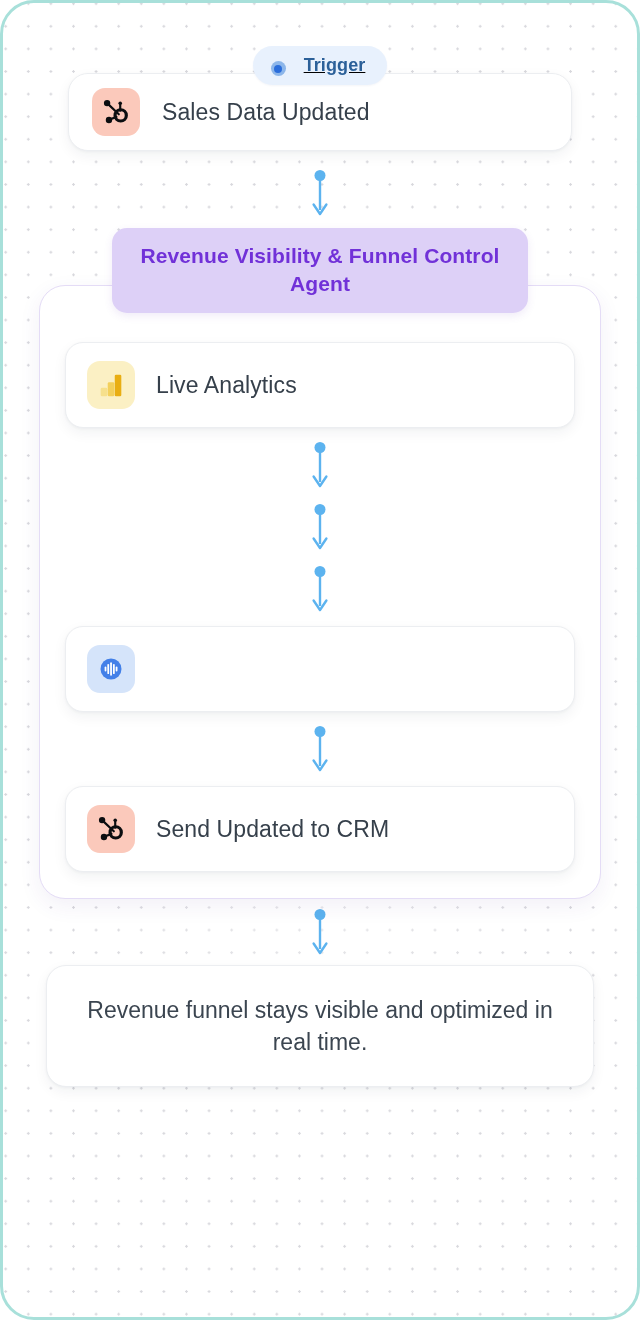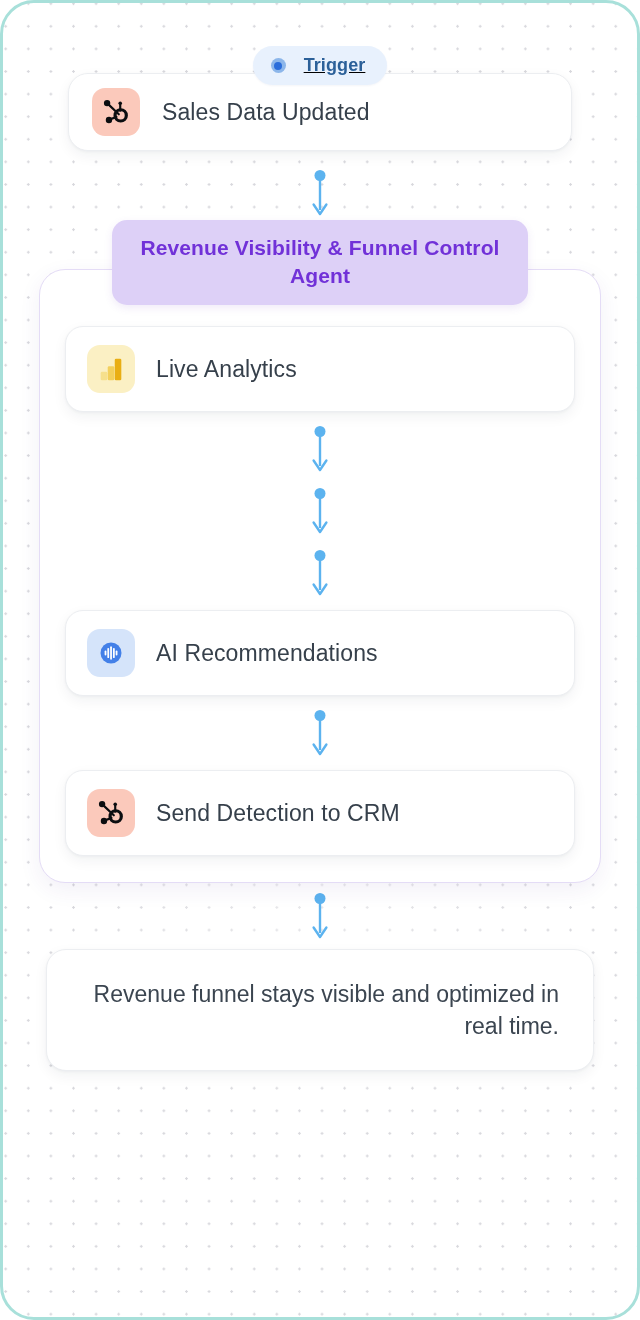--- a/index.html
+++ b/index.html
@@ -27,21 +27,21 @@
   .canvas::after{
     content:"";position:absolute;inset:0;pointer-events:none;
     background:radial-gradient(ellipse 62% 52% at 50% 50%, rgba(255,255,255,.72) 0%, rgba(255,255,255,0) 72%);
   }
 
   .stack{position:relative;z-index:3;}
 
   
   .trigger-row{display:flex;justify-content:center;margin-top:43px;}
   .trigger-pill{
-    display:flex;align-items:center;gap:18px;
+    display:flex;align-items:flex-end;gap:18px;
     background:#e8f1fd;
     border-radius:999px;
     padding:9px 22px 9px 18px;
     box-shadow:0 1px 2px rgba(30,60,110,.05);
     text-decoration:underline;
   }
   .trigger-dot{
     width:15px;height:15px;border-radius:50%;
     background:#8cb6ea;
     display:flex;align-items:center;justify-content:center;
@@ -79,21 +79,21 @@
   }
 
   
   .conn{display:flex;justify-content:center;}
   .conn svg{display:block;}
 
   
   .agent-wrap{position:relative;margin-top:-2px;}
   .agent-header{
     position:relative;z-index:4;
-    width:416px;margin:4px auto;
+    width:416px;margin:12px auto;
     background:#ddd0f7;
     border-radius:15px;
     padding:14px 18px 16px;
     box-sizing:border-box;
     text-align:center;
     box-shadow:0 3px 9px rgba(108,60,190,.10);
   }
   .agent-title{
     font-size:21px;font-weight:700;color:#7131d8;line-height:1.32;letter-spacing:.1px;
   }
@@ -110,21 +110,21 @@
   .agent-body .card{
     width:510px;height:86px;
     padding:0 0 0 21px;gap:21px;
     margin:0 auto;
   }
 
   
   .outcome{
     width:548px;height:122px;margin:0 auto;
     display:flex;align-items:center;justify-content:center;
-    text-align:right;padding:0 34px;
+    text-align:center;padding:0 34px;
     border-radius:20px;
   }
   .outcome-text{
     font-size:23px;font-weight:400;color:#3b4550;line-height:1.43;
   }
 
   
   .ic-hubspot{background:#fbc9bb;}
   .ic-analytics{background:#fbf0c4;}
   .ic-bottleneck{background:#fbdfa4;}
@@ -219,21 +219,20 @@
               <circle cx="16" cy="16" r="11.2" fill="#4380e8"></circle>
               <g fill="#ffffff">
                 <rect x="9.2" y="13.4" width="1.9" height="5.2" rx=".95"></rect>
                 <rect x="12.1" y="10.6" width="1.9" height="10.8" rx=".95"></rect>
                 <rect x="15.1" y="8.8" width="1.9" height="14.4" rx=".95"></rect>
                 <rect x="18.1" y="10.6" width="1.9" height="10.8" rx=".95"></rect>
                 <rect x="21.0" y="13.4" width="1.9" height="5.2" rx=".95"></rect>
               </g>
             </svg>
           </span>
-          <span class="node-label">AI Recommendations</span>
         </div>
 
         <div class="conn" style="margin:14px 0 12px;">
           <svg width="20" height="48" viewBox="0 0 20 48">
               <circle cx="10" cy="5.5" r="5.5" fill="#5cb3ef"></circle>
               <path d="M10 6 L10 40" stroke="#5cb3ef" stroke-width="2.4"></path>
               <path d="M3.6 34.5 L10 44 L16.4 34.5" fill="none" stroke="#5cb3ef" stroke-width="2.4" stroke-linecap="round" stroke-linejoin="round"></path>
             </svg>
         </div>
 
@@ -242,21 +241,21 @@
             <svg width="30" height="30" viewBox="0 0 32 32" aria-hidden="true">
               <circle cx="6.5" cy="6.5" r="3.4" fill="#0b0d10"></circle>
               <circle cx="8.5" cy="24.5" r="3.4" fill="#0b0d10"></circle>
               <path d="M7.6 7.6 L19 18.5" stroke="#0b0d10" stroke-width="2.3" stroke-linecap="round"></path>
               <path d="M20.5 7.5 L20.5 14.6" stroke="#0b0d10" stroke-width="2.3" stroke-linecap="round"></path>
               <circle cx="20.5" cy="6.6" r="1.9" fill="#0b0d10"></circle>
               <path d="M9.4 24 L16.5 21.2" stroke="#0b0d10" stroke-width="2.3" stroke-linecap="round"></path>
               <circle cx="21" cy="19.6" r="6" fill="none" stroke="#0b0d10" stroke-width="3.4"></circle>
             </svg>
           </span>
-          <span class="node-label">Send Detection to CRM</span>
+          <span class="node-label">Send Updated to CRM</span>
         </div>
 
       </div>
     </div>
 
     <div class="conn" style="margin-top:10px;">
       <svg width="20" height="48" viewBox="0 0 20 48">
           <circle cx="10" cy="5.5" r="5.5" fill="#5cb3ef"></circle>
           <path d="M10 6 L10 40" stroke="#5cb3ef" stroke-width="2.4"></path>
           <path d="M3.6 34.5 L10 44 L16.4 34.5" fill="none" stroke="#5cb3ef" stroke-width="2.4" stroke-linecap="round" stroke-linejoin="round"></path>

